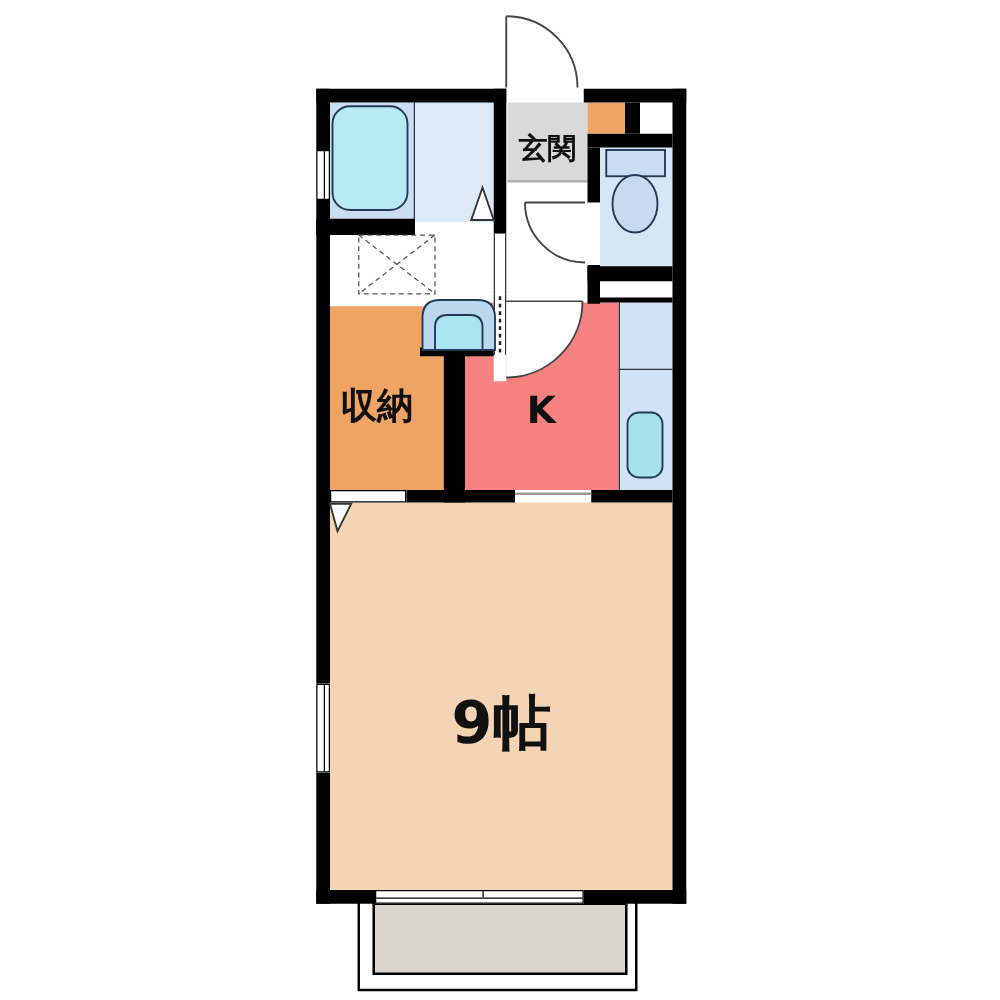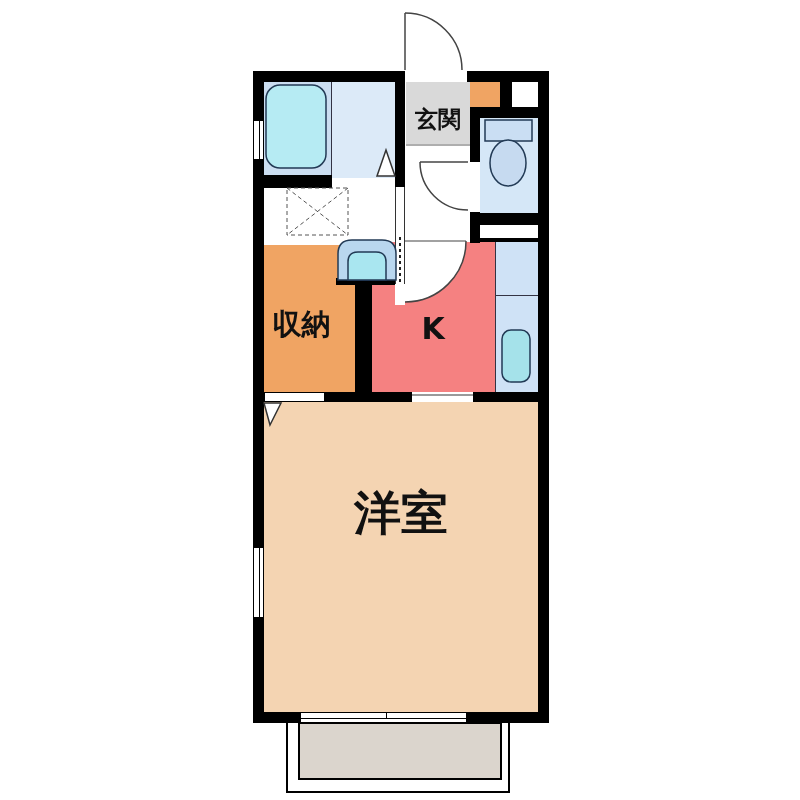--- a/index.html
+++ b/index.html
@@ -139,15 +139,15 @@
     <line x1="400" y1="237" x2="400" y2="283" stroke="#222" stroke-width="2" stroke-dasharray="3,3"></line>
 
     <rect x="502" y="330" width="28" height="52" rx="9" fill="#a5e2ea" stroke="#223a55" stroke-width="1.5"></rect>
 
     <path d="M264,403 L281,403 L270,425 Z" fill="#ffffff" stroke="#333" stroke-width="1.5"></path>
   </svg>
 
   <div class="lbl" style="left:406px;top:106px;width:64px;font-size:23px;">玄関</div>
   <div class="lbl" style="left:264px;top:308px;width:75px;font-size:29px;">収納</div>
   <div class="lbl" style="left:373px;top:312px;width:120px;font-size:30px;">K</div>
-  <div class="lbl" style="left:264px;top:486px;width:274px;font-size:47px;">洋室</div>
+  <div class="lbl" style="left:264px;top:552px;width:274px;font-size:47px;">9帖</div>
 
 </div>
 
 </body></html>

